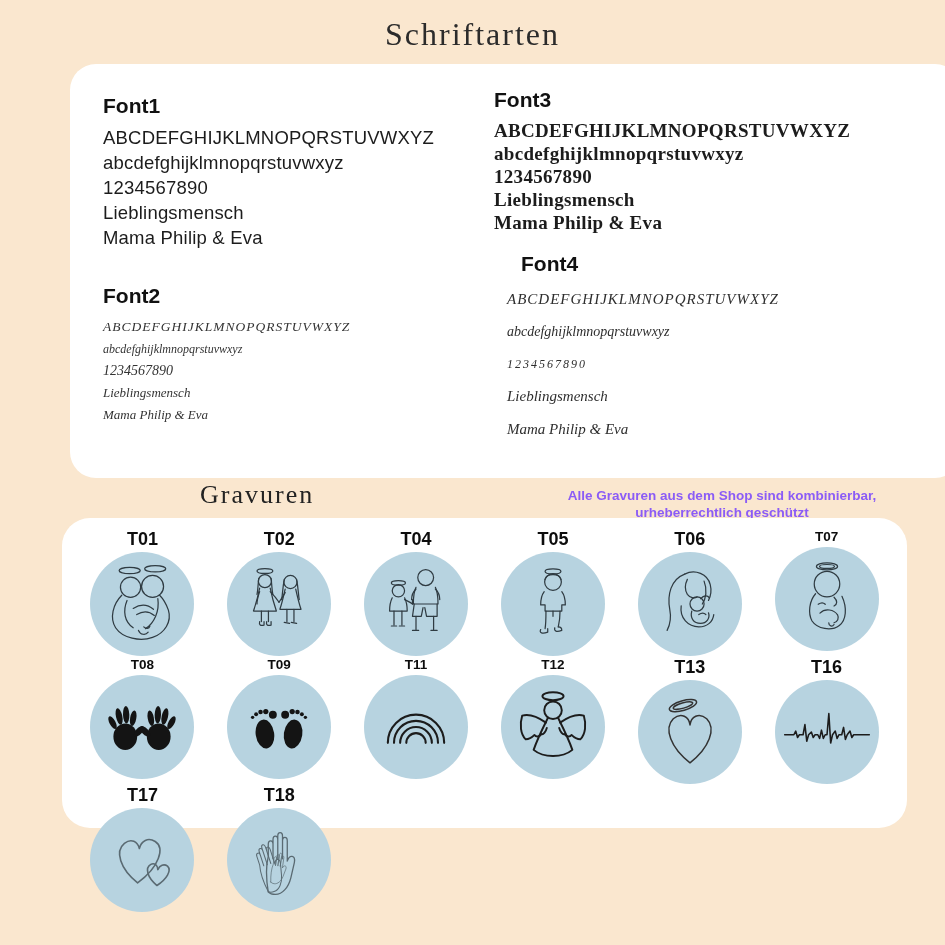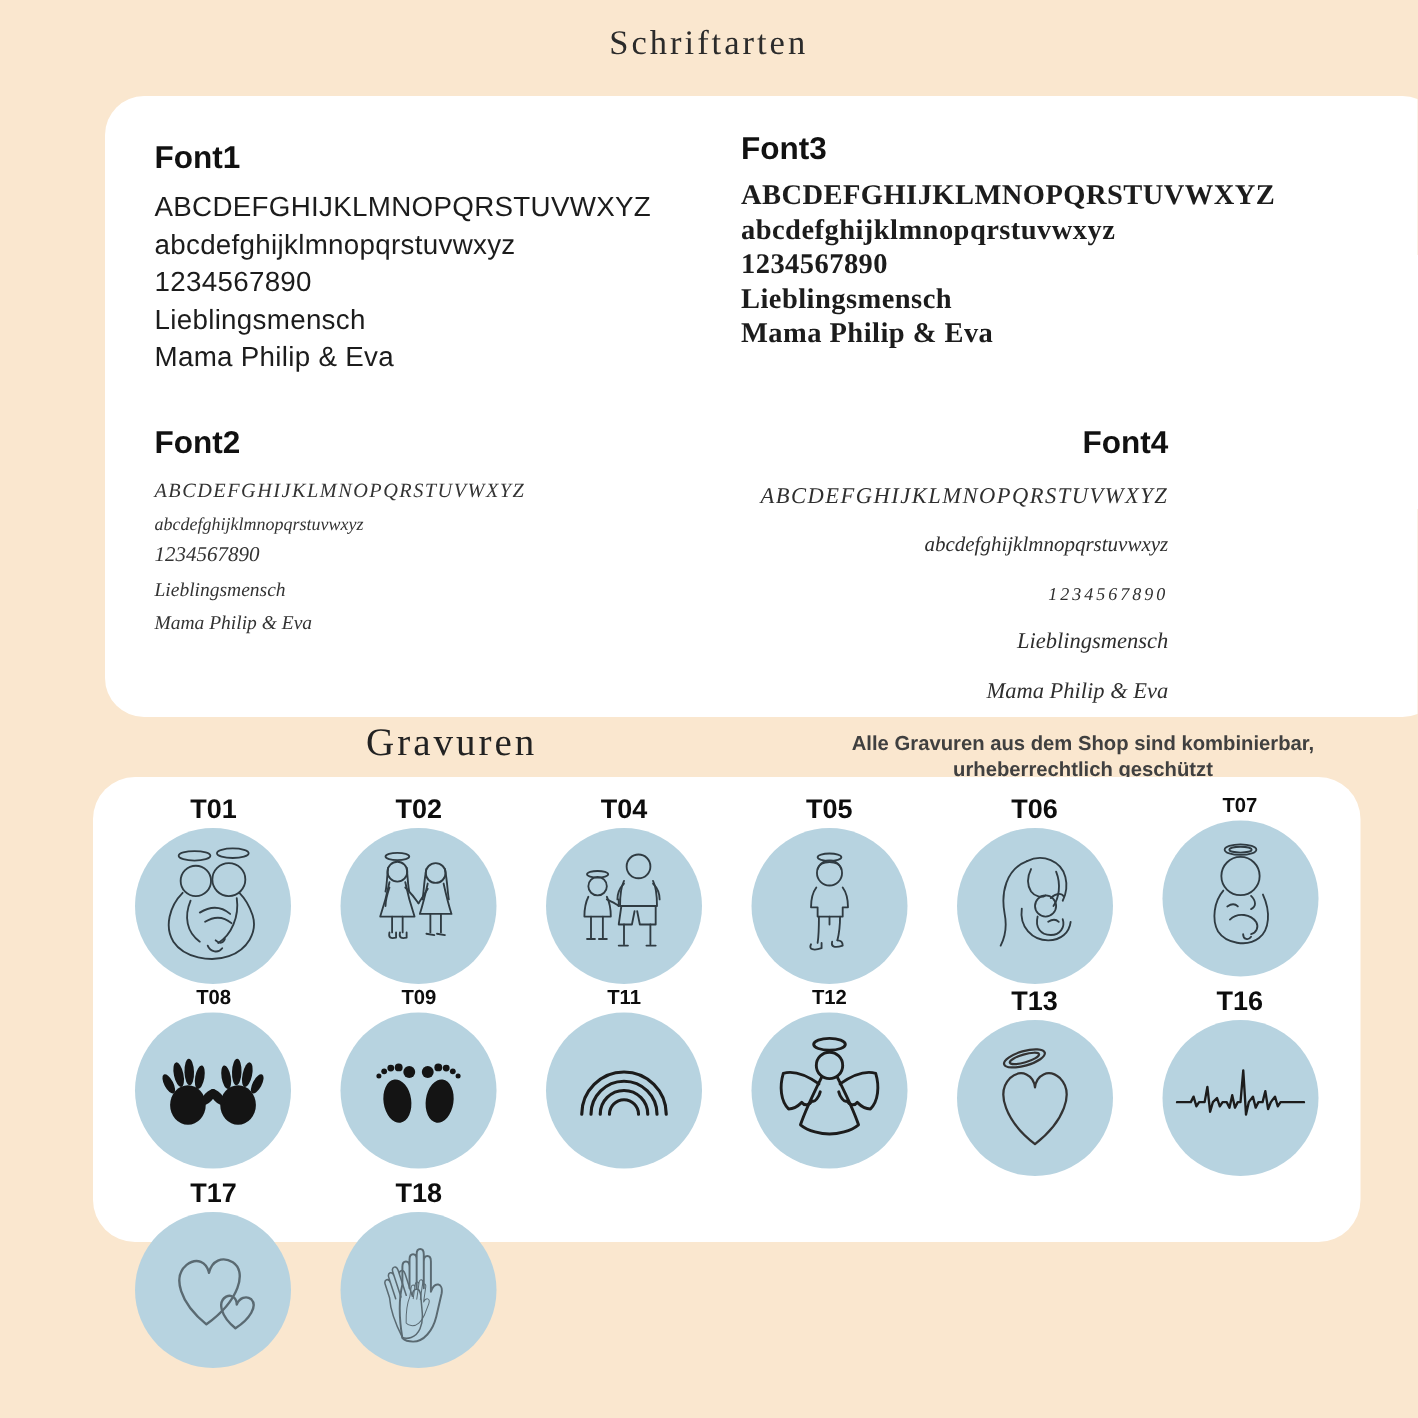--- a/index.html
+++ b/index.html
@@ -4,40 +4,40 @@
 <style>
   html,body{margin:0;padding:0;}
   body{
     width:945px;height:945px;position:relative;overflow:hidden;
     background:#fae7cf;color:#111;
     font-family:"Liberation Sans",sans-serif;
   }
   
   .page-title{
     position:absolute;top:16px;left:0;width:945px;text-align:center;
-    font-family:cursive;font-weight:300;font-size:23px;letter-spacing:2px;color:#2b2b2b;
+    font-family:cursive;font-weight:300;font-size:32px;letter-spacing:2px;color:#2b2b2b;
   }
   .gravuren-title{
     position:absolute;top:480px;left:200px;
-    font-family:cursive;font-weight:300;font-size:26px;letter-spacing:2px;color:#222;margin-left:44px;
+    font-family:cursive;font-weight:300;font-size:26px;letter-spacing:2px;color:#222;
   }
   .shop-note{
     position:absolute;top:487px;right:68px;width:310px;text-align:center;
-    font-weight:bold;font-size:13.5px;line-height:17px;color:#404040;
+    font-weight:bold;font-size:13.5px;line-height:17px;color:#8b5cf6;
   }
   
   .fonts-card{
     position:absolute;left:70px;top:64px;width:891px;height:414px;
     background:#fff;border-radius:26px;
   }
   .font-block{position:absolute;}
   .fb1{left:33px;top:30px;}
   .fb3{left:424px;top:24px;}
   .fb2{left:33px;top:220px;}
-  .fb4{left:437px;top:220px;text-align:right;}
+  .fb4{left:437px;top:188px;}
   .font-heading{font-size:21px;font-weight:bold;color:#111;margin:0 0 7px 0;}
   .fb3 .font-heading{}
   .fb4 .font-heading{margin-left:14px;}
   .f1-line{font-size:18.5px;line-height:25px;color:#1c1c1c;letter-spacing:.2px;}
   .f3-line{font-family:"Liberation Serif",serif;font-weight:bold;font-size:19px;line-height:23px;color:#1c1c1c;letter-spacing:.3px;}
   .f2-line{font-family:cursive;font-style:italic;color:#333;}
   .f2-caps{font-size:13.5px;line-height:24px;letter-spacing:1px;}
   .f2-lower{font-size:12px;line-height:21px;}
   .f2-nums{font-size:14px;line-height:22px;}
   .f2-word{font-size:13px;line-height:22px;}

